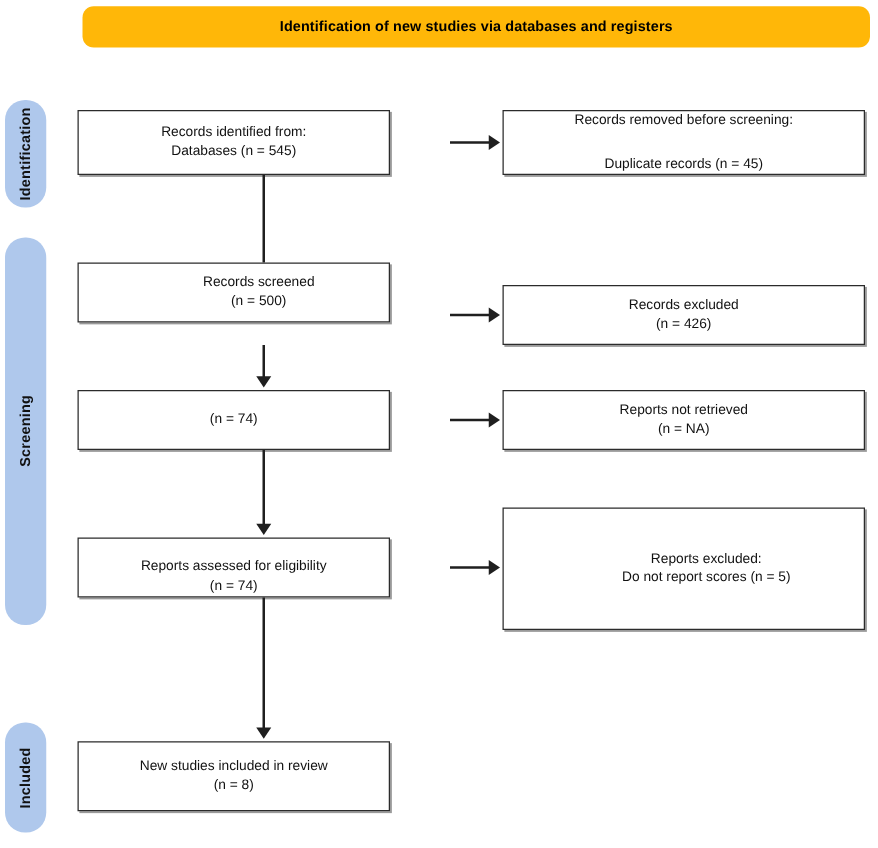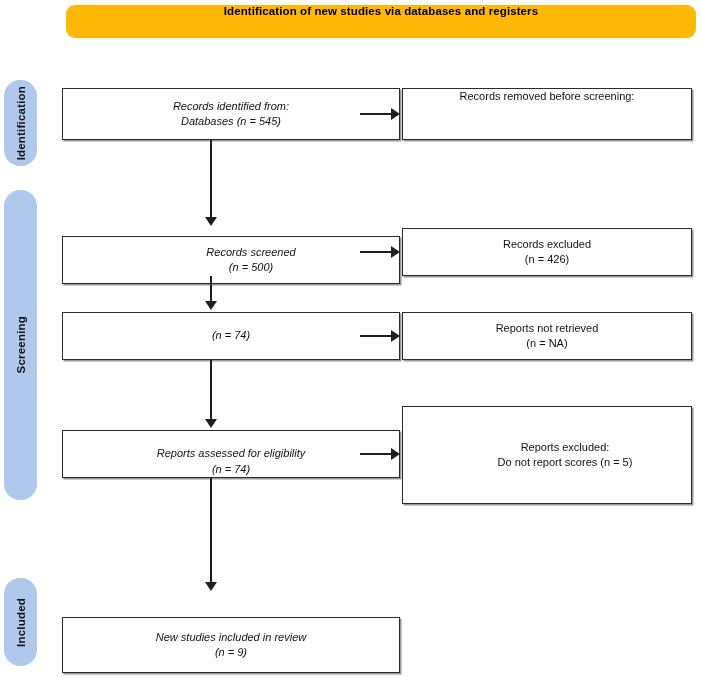--- a/index.html
+++ b/index.html
@@ -6,21 +6,21 @@
   body{
     width:702px;height:678px;position:relative;overflow:hidden;
     font-family:"Liberation Sans","DejaVu Sans",sans-serif;
     color:#1a1a1a;
   }
 
   
   .banner{
     position:absolute;left:66px;top:5px;width:630px;height:33px;
     background:#FFB708;border-radius:9px;
-    display:flex;align-items:flex-start;justify-content:center;
+    display:flex;align-items:center;justify-content:center;
   }
   .banner-text{
     font-size:11.5px;font-weight:bold;color:#000;letter-spacing:.1px;
     white-space:nowrap;
   }
 
   
   .stage{
     position:absolute;left:4px;width:33px;
     background:#AFC8EC;border-radius:16px;
@@ -42,32 +42,32 @@
     box-shadow:1.5px 1.5px 0 0 #9a9a9a;
     display:flex;flex-direction:column;
     align-items:center;justify-content:center;
     box-sizing:border-box;
   }
   .box-line{
     font-size:11px;line-height:15.5px;color:#111;
     white-space:nowrap;text-align:center;
   }
 
-  .col-left{left:62px;width:338px;font-style:italic;}
+  .col-left{left:62px;width:250px;}
   .col-right{left:402px;width:290px;}
 
   .box-r1l{top:88px;height:52px;}
   .box-r1r{top:88px;height:52px;justify-content:space-between;}
-  .box-r2l{top:236px;height:48px;padding-left:40px;}
+  .box-r2l{top:210px;height:48px;padding-left:40px;}
   .box-r2r{top:228px;height:48px;}
   .box-r3l{top:312px;height:48px;}
   .box-r3r{top:312px;height:48px;}
   .box-r4l{top:430px;height:48px;justify-content:flex-end;}
   .box-r4r{top:406px;height:98px;padding-left:36px;}
-  .box-r5l{top:617px;height:56px;}
+  .box-r5l{top:593px;height:56px;}
 
   
   .conn{position:absolute;background:#1f1f1f;}
   .v-line{width:2px;}
   .h-line{height:2px;}
   .arrow-down{
     position:absolute;width:0;height:0;
     border-left:6px solid transparent;
     border-right:6px solid transparent;
     border-top:9px solid #1f1f1f;
@@ -95,20 +95,21 @@
 <div class="stage stage-included">
   <span class="stage-label">Included</span>
 </div>
 
 <div class="box col-left box-r1l">
   <span class="box-line">Records identified from:</span>
   <span class="box-line">Databases (n = 545)</span>
 </div>
 <div class="box col-right box-r1r">
   <span class="box-line">Records removed before screening:</span>
+  <span class="box-line">Duplicate records (n = 45)</span>
 </div>
 
 <div class="conn h-line" style="left:360px;top:113px;width:33px;"></div>
 <div class="arrow-right" style="left:391px;top:108px;"></div>
 
 <div class="conn v-line" style="left:210px;top:140px;height:79px;"></div>
 <div class="arrow-down" style="left:205px;top:217px;"></div>
 
 <div class="box col-left box-r2l">
   <span class="box-line">Records screened</span>
@@ -146,14 +147,14 @@
   <span class="box-line">Do not report scores (n = 5)</span>
 </div>
 <div class="conn h-line" style="left:360px;top:453px;width:33px;"></div>
 <div class="arrow-right" style="left:391px;top:448px;"></div>
 
 <div class="conn v-line" style="left:210px;top:478px;height:106px;"></div>
 <div class="arrow-down" style="left:205px;top:582px;"></div>
 
 <div class="box col-left box-r5l">
   <span class="box-line">New studies included in review</span>
-  <span class="box-line">(n = 9)</span>
+  <span class="box-line">(n = 8)</span>
 </div>
 
 </body></html>

